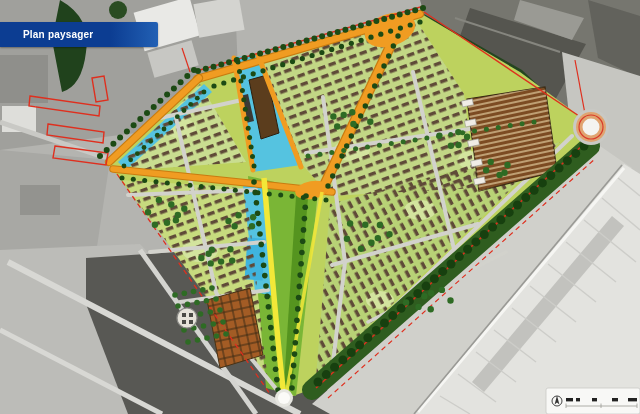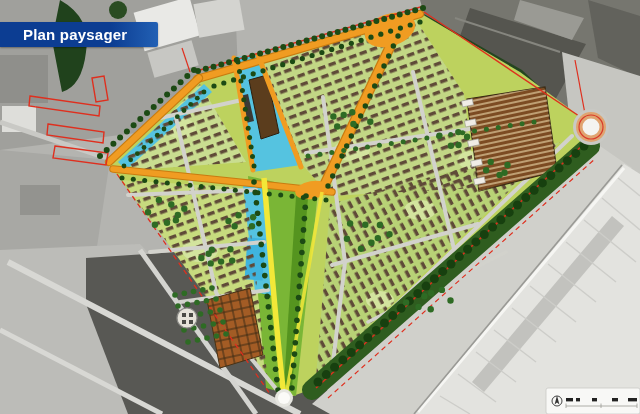--- a/index.html
+++ b/index.html
@@ -13,21 +13,21 @@
     --boundary-red:#df2f1e;
     --aerial-gray:#b4b4b0; --warehouse-gray:#e3e3df; --street-gray:#d2d2cc;
   }
   html,body{margin:0;padding:0;background:#888;}
   .stage{position:relative;width:640px;height:414px;overflow:hidden;background:var(--aerial-gray);
          font-family:"Liberation Sans", sans-serif;}
   .stage svg{position:absolute;left:0;top:0;display:block;}
   .banner{position:absolute;left:0;top:22px;width:158px;height:25px;
           background:linear-gradient(90deg,var(--banner-blue) 0%,var(--banner-blue) 70%,var(--banner-blue-light) 100%);
           border-radius:0 2px 2px 0; display:flex;align-items:center;box-shadow:0 1px 2px rgba(0,0,0,.35);}
-  .banner span{color:#fff;font-weight:bold;font-size:15px;padding-left:23px;letter-spacing:.2px;white-space:nowrap;}
+  .banner span{color:#fff;font-weight:bold;font-size:10px;padding-left:23px;letter-spacing:.2px;white-space:nowrap;}
   
   .house{fill:var(--housing-brown);} 
   .hatchline{stroke:#dcc396;stroke-width:1.4;}
   .gridline{stroke:#3a2a14;stroke-width:1;}
   .t-dark{fill:var(--tree-dark);} .t-mid{fill:var(--tree-mid);} .t-band{fill:var(--band-blob);} .t-scatter{fill:var(--tree-mid);}
   .road-o{stroke:var(--road-orange);fill:none;stroke-linecap:round;}
   .road-o-c{stroke:var(--road-orange-dark);fill:none;stroke-linecap:round;}
   .street{stroke:var(--street-gray);fill:none;stroke-linecap:round;}
   .red{stroke:var(--boundary-red);fill:none;}
 </style>

